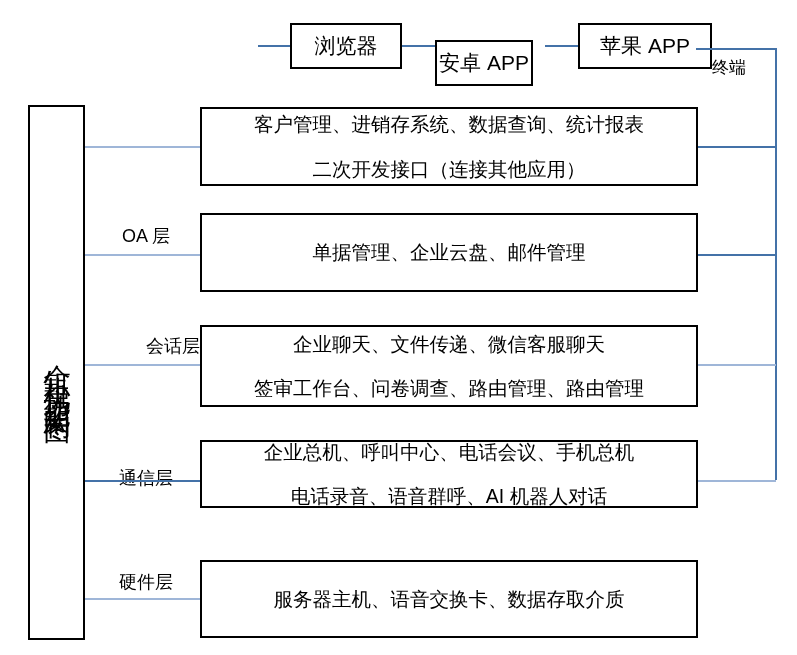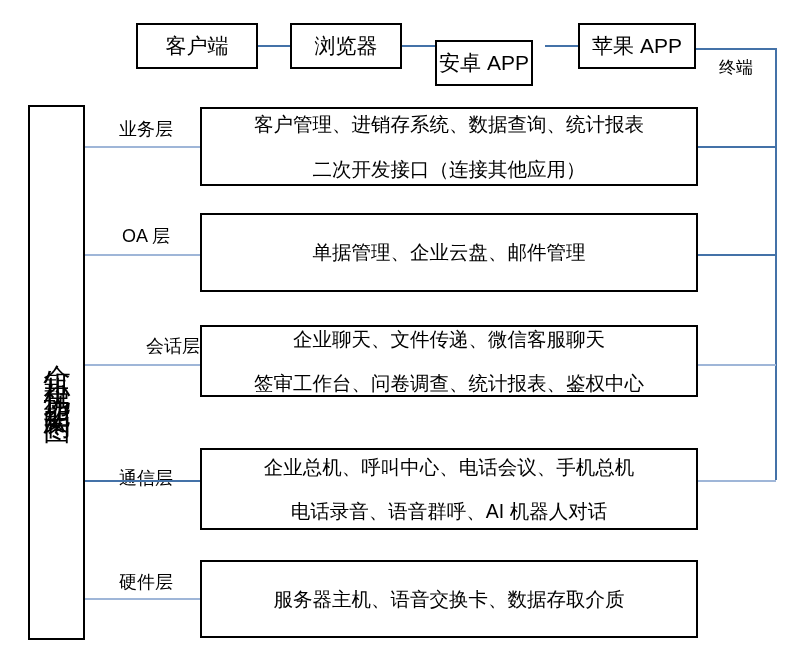--- a/index.html
+++ b/index.html
@@ -46,21 +46,20 @@
   
   .term-box {
     height: 46px;
     font-size: 21px;
   }
 
   .term-label {
     position: absolute;
     font-size: 17px;
     white-space: nowrap;
-    margin-left: 7px;
   }
 
   
   #title-bar {
     position: absolute;
     left: 28px;
     top: 105px;
     width: 57px;
     height: 535px;
     box-sizing: border-box;
@@ -98,74 +97,70 @@
     flex-direction: column;
     gap: 16px;
   }
   .layer-box .ln { display: block; white-space: nowrap; }
 </style>
 </head>
 <body>
 
 <div id="canvas">
 
-  <div class="box term-box" style="left:136px; top:23px; width:122px;">
-    <span>客户端</span>
-  </div>
   <div class="hline" style="left:258px; top:45px; width:32px;"></div>
 
   <div class="box term-box" style="left:290px; top:23px; width:112px;">
     <span>浏览器</span>
   </div>
   <div class="hline" style="left:402px; top:45px; width:33px;"></div>
 
   <div class="box term-box" style="left:435px; top:40px; width:98px;">
     <span>安卓 APP</span>
   </div>
   <div class="hline" style="left:545px; top:45px; width:33px;"></div>
 
-  <div class="box term-box" style="left:578px; top:23px; width:118px;justify-content:center;">
+  <div class="box term-box" style="left:578px; top:23px; width:134px;justify-content:center;">
     <span>苹果 APP</span>
   </div>
 
   <div class="hline" style="left:696px; top:48px; width:81px;"></div>
   <div class="vline" style="left:775px; top:48px; height:432px;"></div>
 
   <div class="term-label" style="left:712px; top:56px;">终端</div>
 
   <div id="title-bar">
     <span id="title-text">企钉小机房功能架构图</span>
   </div>
 
-  <div class="layer-label" style="top:117px;">业务层</div>
   <div class="hline pale" style="left:85px; top:146px; width:115px;"></div>
   <div class="box layer-box" style="top:107px; height:79px;">
     <span class="ln">客户管理、进销存系统、数据查询、统计报表</span>
     <span class="ln">二次开发接口（连接其他应用）</span>
   </div>
   <div class="hline" style="left:698px; top:146px; width:78px;"></div>
 
   <div class="layer-label" style="top:224px;">OA 层</div>
   <div class="hline pale" style="left:85px; top:254px; width:115px;"></div>
   <div class="box layer-box" style="top:213px; height:79px;">
     <span class="ln">单据管理、企业云盘、邮件管理</span>
   </div>
   <div class="hline" style="left:698px; top:254px; width:78px;"></div>
 
   <div class="layer-label" style="top:334px;text-align:right;">会话层</div>
   <div class="hline pale" style="left:85px; top:364px; width:115px;"></div>
-  <div class="box layer-box" style="top:325px; height:72px;">
+  <div class="box layer-box" style="top:325px; height:82px;">
     <span class="ln">企业聊天、文件传递、微信客服聊天</span>
-    <span class="ln">签审工作台、问卷调查、统计报表、鉴权中心</span>
+    <span class="ln">签审工作台、问卷调查、路由管理、路由管理</span>
   </div>
   <div class="hline pale" style="left:698px; top:364px; width:78px;"></div>
 
   <div class="layer-label" style="top:450px;margin-top:16px;">通信层</div>
   <div class="hline" style="left:85px; top:480px; width:115px;"></div>
-  <div class="box layer-box" style="top:440px; height:82px;margin-top:8px;">
+  <div class="box layer-box" style="top:440px; height:68px;">
     <span class="ln">企业总机、呼叫中心、电话会议、手机总机</span>
     <span class="ln">电话录音、语音群呼、AI 机器人对话</span>
   </div>
   <div class="hline pale" style="left:698px; top:480px; width:78px;"></div>
 
   <div class="layer-label" style="top:570px;">硬件层</div>
   <div class="hline pale" style="left:85px; top:598px; width:115px;"></div>
   <div class="box layer-box" style="top:560px; height:78px;">
     <span class="ln">服务器主机、语音交换卡、数据存取介质</span>
   </div>

